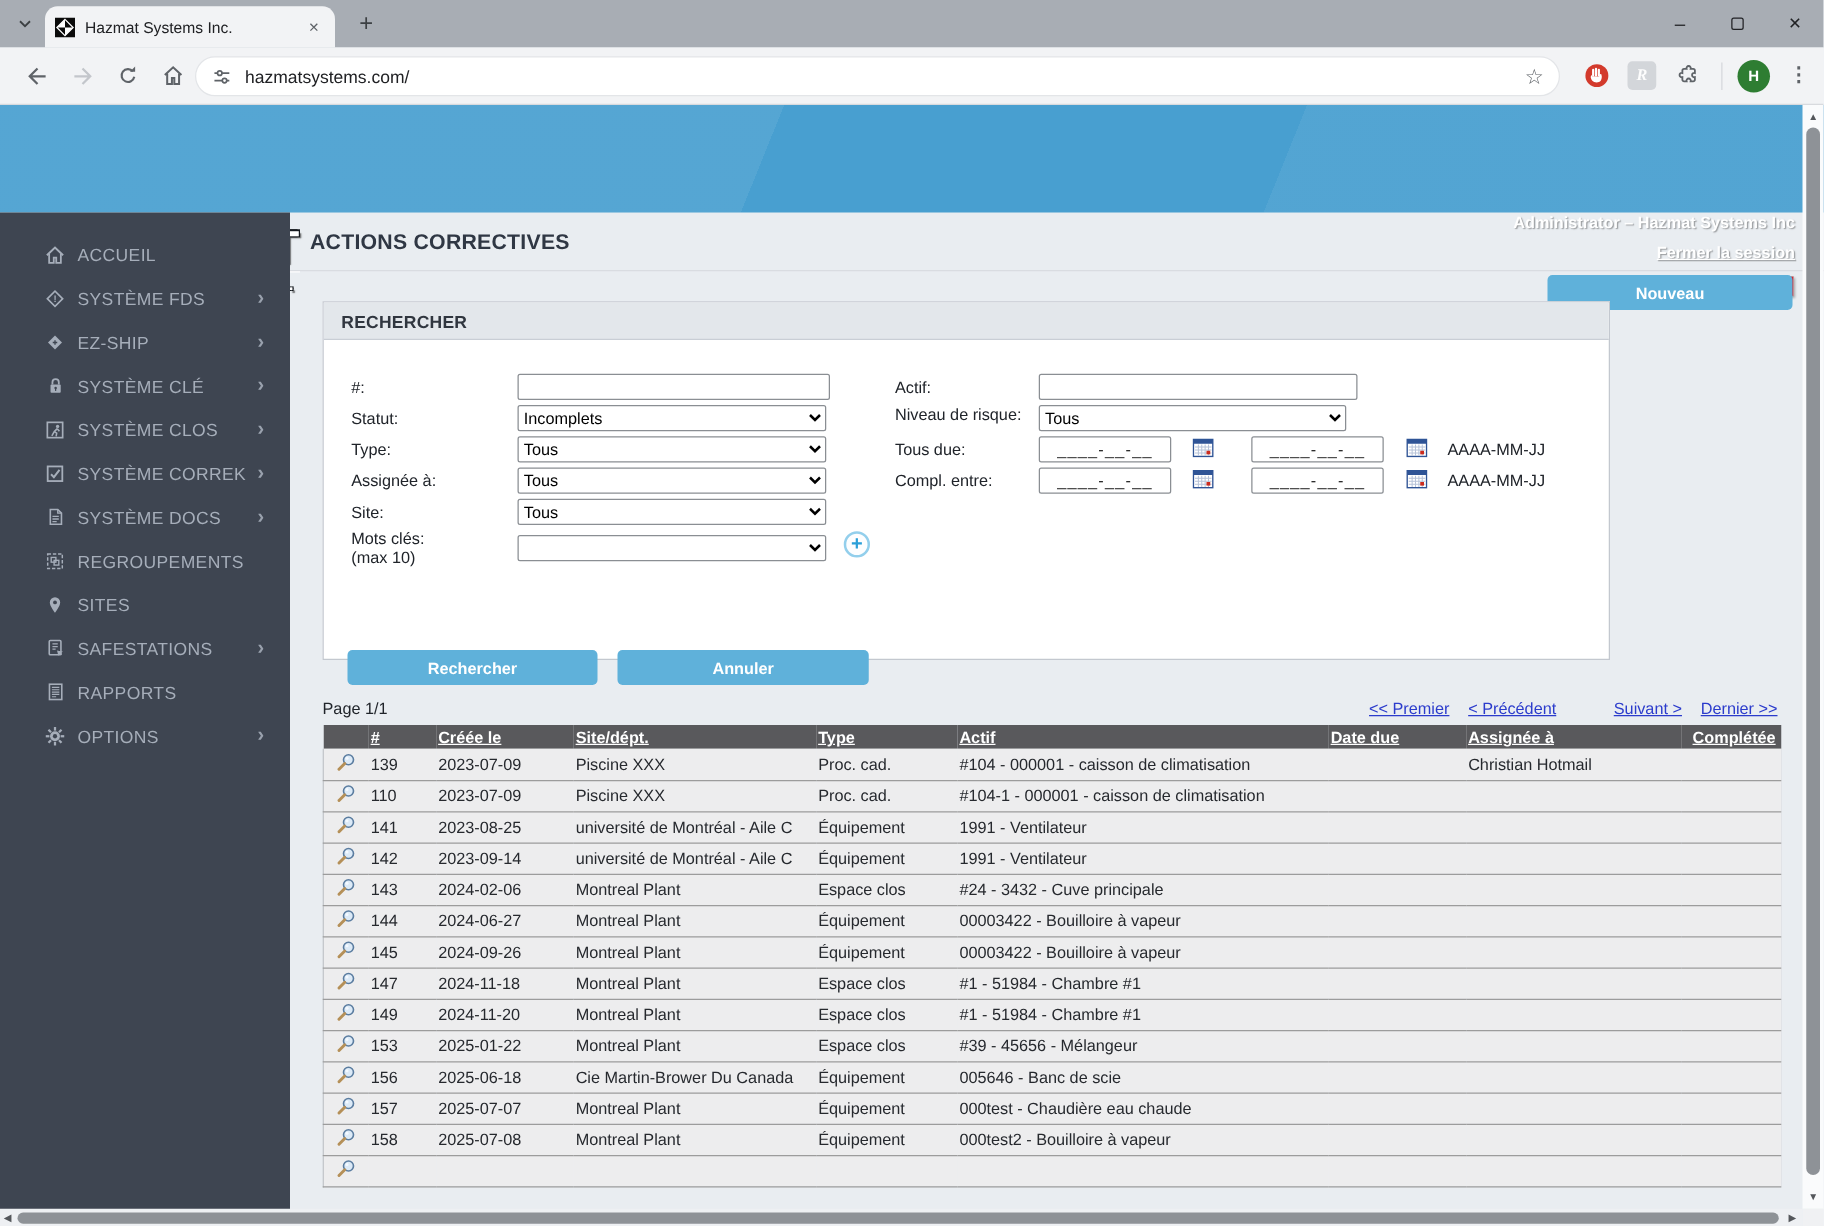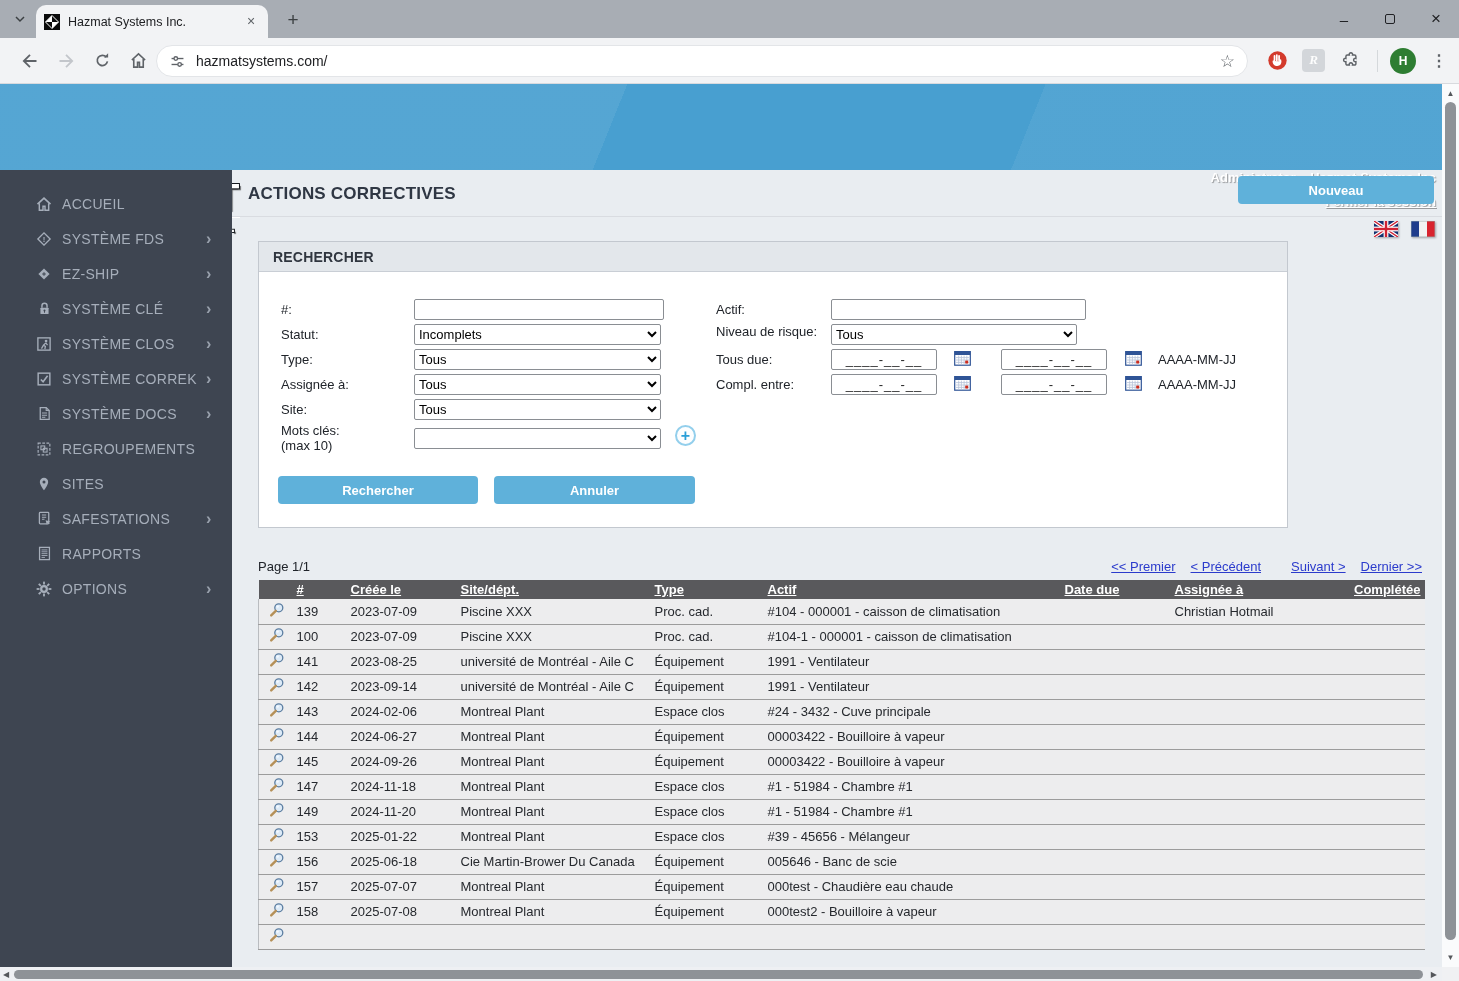--- a/index.html
+++ b/index.html
@@ -50,41 +50,41 @@
   #sidebar-list { padding-top:16px; }
   .nav-item { height:35px; display:flex; align-items:center; color:#a6aeba; cursor:pointer; }
   .nav-ico { width:20px; margin-left:34px; display:flex; align-items:center; justify-content:center; }
   .nav-lbl { margin-left:8px; font-size:14px; font-weight:normal; letter-spacing:0.3px; flex:1; white-space:nowrap; }
   .nav-chv { width:26px; font-size:16px; font-weight:bold; color:#99a1ad; }
 
   
   #content { position:absolute; left:232px; top:170px; width:1210px; height:811px; }
   .title-row { position:absolute; left:0; top:0; width:1392px; height:47px; border-bottom:1px solid #d9dce1; }
   .page-title { position:absolute; left:16px; top:14px; font-size:17px; font-weight:bold; color:#2f3744; letter-spacing:0.2px; }
-  .btn { background:#5fb1da; color:#fff; font-size:13px; font-weight:bold; border:none; border-radius:4px; cursor:pointer; font-family:"Liberation Sans", sans-serif; }
+  .btn { background:#5fb1da; color:#fff; font-size:13px; font-weight:bold; border:none; border-radius:4px; cursor:pointer; font-family:"Liberation Sans", sans-serif;margin-top:44px; }
   #new-btn { position:absolute; left:1006px; top:6px; width:196px; height:28px; }
 
   #search-panel { position:absolute; left:26px; top:71px; width:1030px; height:287px; background:#fff; border:1px solid #c3c8cf; }
   .panel-hdr { height:30px; background:#e3e7eb; border-bottom:1px solid #c9ced5; display:flex; align-items:center; }
   .panel-hdr span { margin-left:14px; font-size:14px; font-weight:bold; color:#30363f; letter-spacing:0.2px; }
   .panel-body { position:relative; height:255px; }
   .fl { position:absolute; font-size:13px; color:#20242a; }
   .inp { position:absolute; height:21px; border:1px solid #8a8e93; border-radius:2px; font-size:13px; font-family:Liberation Sans, sans-serif; padding:0 4px; background:#fff; }
   .sel { position:absolute; height:21px; border:1px solid #8a8e93; border-radius:2px; font-size:13px; font-family:"Liberation Sans", sans-serif; background:#fff; }
   .dinp { text-align:center; letter-spacing:1px; color:#222; }
   .cal { position:absolute; width:17px; height:16px; cursor:pointer; }
   .hint { position:absolute; font-size:13px; color:#20242a; }
   .plus-btn { position:absolute; width:21px; height:21px; border-radius:11px; border:2px solid #93cfec; background:#fdfeff; color:#2a9fd8; font-size:16px; font-weight:bold; text-align:center; line-height:17px; cursor:pointer; }
 
   
   .results-bar { position:absolute; left:0; top:386px; width:1210px; height:22px; }
   .page-ind { position:absolute; left:26px; top:3px; font-size:13px; color:#20242a; }
   .pag { position:absolute; right:20px; top:3px; display:flex; }
   .pag a { font-size:13px; color:#2b3bcc; text-decoration:underline; cursor:pointer; white-space:nowrap; }
-  .gap15 { margin-left:15px; } .gap30 { margin-left:30px; }
+  .gap15 { margin-left:15px; } .gap30 { margin-left:46px; }
 
   #table-wrap { position:absolute; left:26px; top:410px; width:1167px; height:387px; overflow:hidden; }
   table { border-collapse:collapse; table-layout:fixed; width:1167px; }
   thead th { background:#59595c; color:#fff; font-size:13px; font-weight:bold; text-decoration:underline; text-align:left; height:19px; padding:0 2px; white-space:nowrap; }
   thead th.thr { text-align:right; padding-right:5px; }
   tbody td { background:#ededee; border-bottom:1px solid #9c9c9c; font-size:13px; color:#26292e; height:25px; padding:0 2px; white-space:nowrap; overflow:visible; }
   tbody tr td:first-child { border-left:1px solid #b9bcc0; }
   tbody tr td:last-child { border-right:1px solid #b9bcc0; }
   .c-ico { text-align:center; }
   .mag { display:inline-block; cursor:pointer; }
@@ -488,21 +488,21 @@
               <td></td>
               <td>Christian Hotmail</td>
               <td></td>
             </tr>
             <tr>
               <td class="c-ico"><span class="mag"><svg width="16" height="16" viewBox="0 0 16 16">
                     <circle cx="9.8" cy="5.8" r="4" fill="#dceaf7" stroke="#5b7da0" stroke-width="1.3"></circle>
                     <circle cx="8.6" cy="4.6" r="1.2" fill="#f4f9ff"></circle>
                     <line x1="6.8" y1="8.8" x2="2.2" y2="13.4" stroke="#b59058" stroke-width="2.4" stroke-linecap="round"></line>
                   </svg></span></td>
-              <td>100</td>
+              <td>110</td>
               <td>2023-07-09</td>
               <td>Piscine XXX</td>
               <td>Proc. cad.</td>
               <td>#104-1 - 000001 - caisson de climatisation</td>
               <td></td>
               <td></td>
               <td></td>
             </tr>
             <tr>
               <td class="c-ico"><span class="mag"><svg width="16" height="16" viewBox="0 0 16 16">

